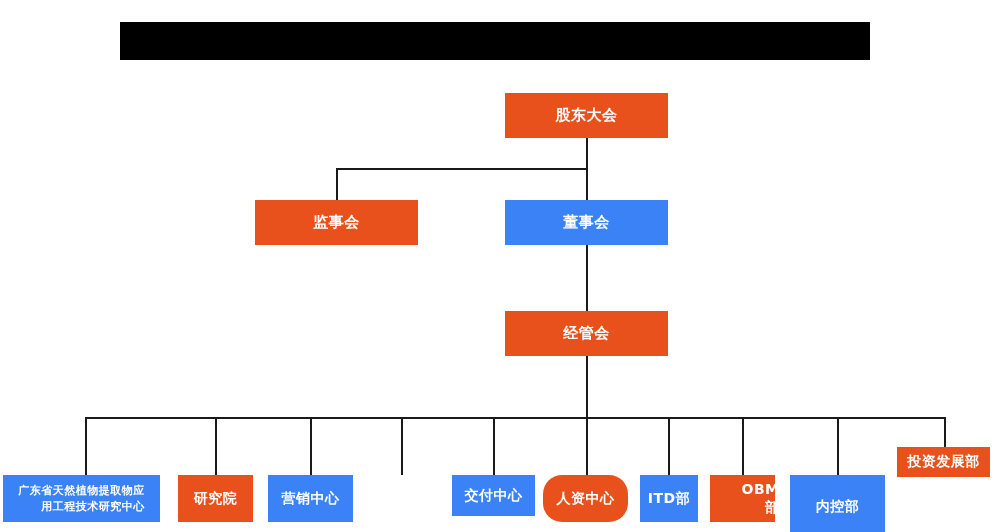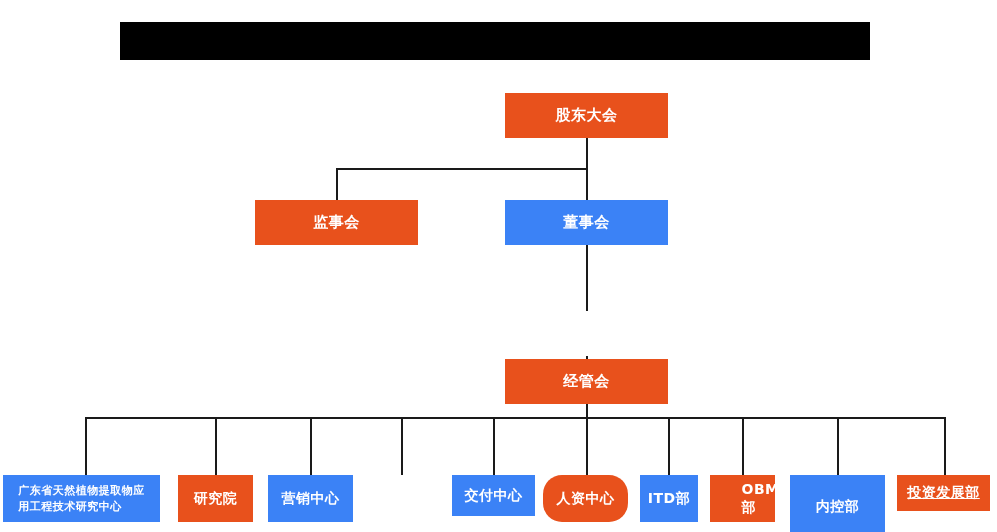--- a/index.html
+++ b/index.html
@@ -40,32 +40,32 @@
     background: #1a1a1a;
   }
 
   
   .node {
     position: absolute;
     box-sizing: border-box;
     display: flex;
     align-items: center;
     justify-content: center;
-    text-align: left;
+    text-align: right;
     color: #ffffff;
     font-weight: bold;
     line-height: 1.25;
     letter-spacing: 0.5px;
   }
   .node.dark  { background: #E8511C; }
   .node.light { background: #3b82f6; }
 
   .node.lvl1 { font-size: 15px; }
   .node.lvl2 { font-size: 15px; }
-  .node.lvl3 { font-size: 15px; margin-top: 48px; }
+  .node.lvl3 { font-size: 15px; }
   .node.leaf { font-size: 14px; }
   .node.leaf.tiny { font-size: 11px; padding: 0 4px; line-height: 1.45; }
 </style>
 </head>
 <body>
 
 <div id="chart-root">
 
   <div class="redacted-banner"></div>
 
@@ -137,17 +137,17 @@
   </div>
 
   <div class="node dark leaf" style="left:710px; top:475px; width:65px; height:47px;padding-left:36px;">
     <span>OBM部</span>
   </div>
 
   <div class="node light leaf" style="left:790px; top:475px; width:95px; height:63px;">
     <span>内控部</span>
   </div>
 
-  <div class="node dark leaf" style="left:897px; top:475px; width:93px; height:36px;text-decoration:underline;">
+  <div class="node dark leaf" style="left:897px; top:447px; width:93px; height:30px;">
     <span>投资发展部</span>
   </div>
 
 </div>
 
 </body></html>

